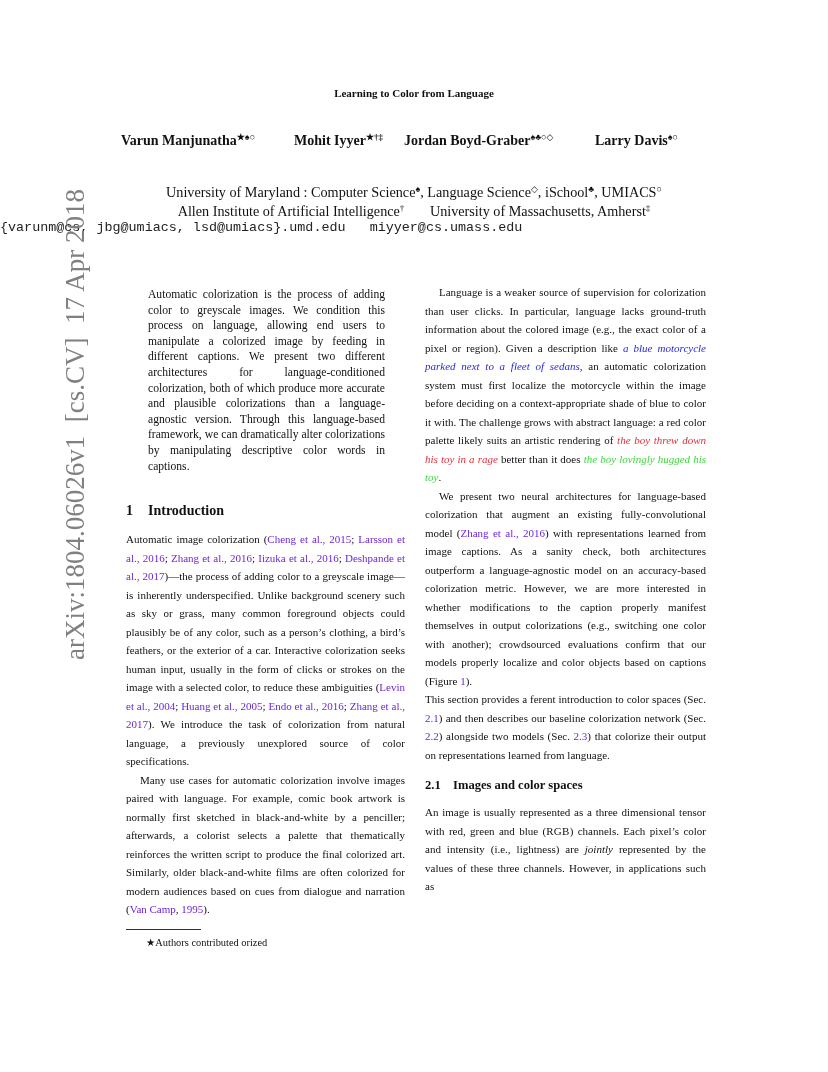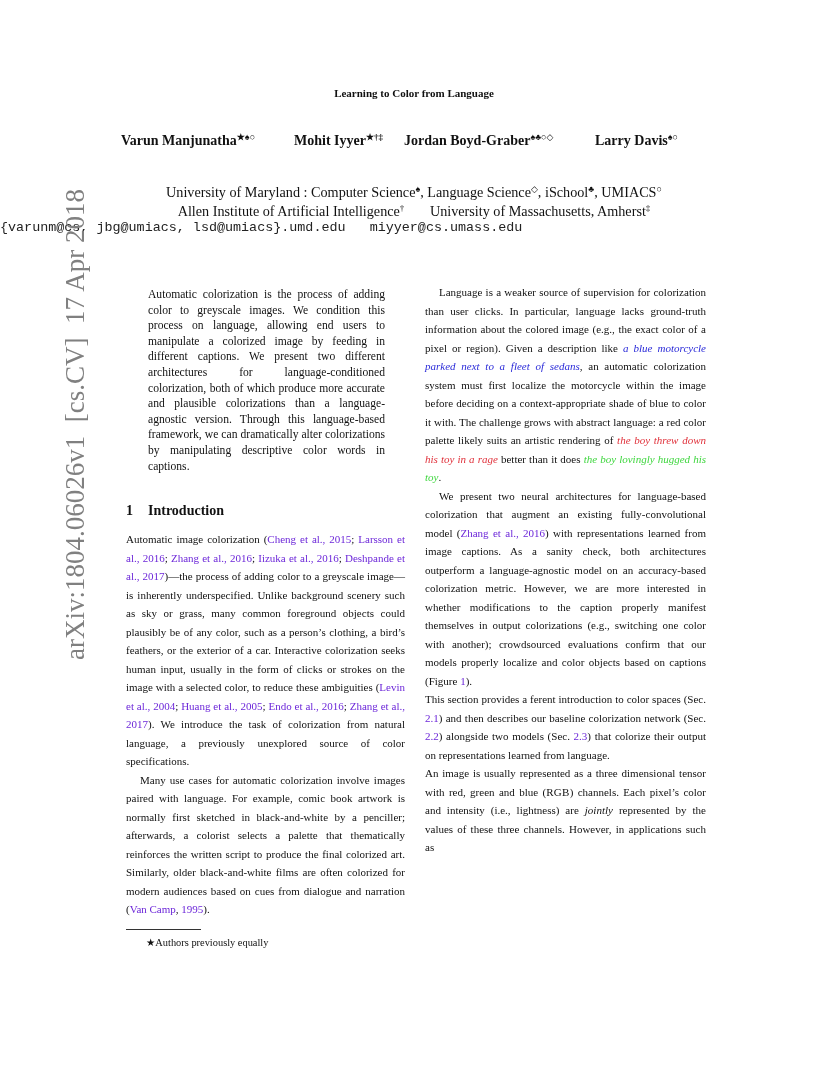--- a/index.html
+++ b/index.html
@@ -93,26 +93,29 @@
 
   <div class="section-title" style="margin-top:29px">
     <span class="num">1</span><span>Introduction</span>
   </div>
 
   <p class="body"><span>Automatic image colorization (</span><a class="cite">Cheng et al., 2015</a><span>; </span><a class="cite">Larsson et al., 2016</a><span>; </span><a class="cite">Zhang et al., 2016</a><span>; </span><a class="cite">Iizuka et al., 2016</a><span>; </span><a class="cite">Deshpande et al., 2017</a><span>)—the process of adding color to a greyscale image—is inherently underspecified. Unlike background scenery such as sky or grass, many common foreground objects could plausibly be of any color, such as a person’s clothing, a bird’s feathers, or the exterior of a car. Interactive colorization seeks human input, usually in the form of clicks or strokes on the image with a selected color, to reduce these ambiguities (</span><a class="cite">Levin et al., 2004</a><span>; </span><a class="cite">Huang et al., 2005</a><span>; </span><a class="cite">Endo et al., 2016</a><span>; </span><a class="cite">Zhang et al., 2017</a><span>). We introduce the task of col­orization from natural language, a previously unex­plored source of color specifications.</span></p>
 
   <p class="body indent"><span>Many use cases for automatic colorization in­volve images paired with language. For example, comic book artwork is normally first sketched in black-and-white by a penciller; afterwards, a col­orist selects a palette that thematically reinforces the written script to produce the final colorized art. Similarly, older black-and-white films are often col­orized for modern audiences based on cues from dialogue and narration (</span><a class="cite">Van Camp</a><span>, </span><a class="cite">1995</a><span>).</span></p>
 
   <div class="footnote-rule"></div>
-  <div class="footnote"><span>★</span><span>Authors previously equally</span></div>
+  <div class="footnote"><span>★</span><span>Authors contributed orized</span></div>
 </div>
 
 <div class="col-right">
   <p class="body indent"><span>Language is a weaker source of supervision for colorization than user clicks.  In particular, lan­guage lacks ground-truth information about the colored image (e.g., the exact color of a pixel or region). Given a description like </span><span class="blue-it">a blue motorcy­cle parked next to a fleet of sedans</span><span>, an automatic colorization system must first localize the motorcy­cle within the image before deciding on a context-appropriate shade of blue to color it with. The chal­lenge grows with abstract language: a red color palette likely suits an artistic rendering of </span><span class="red-it">the boy threw down his toy in a rage</span><span> better than it does </span><span class="green-it">the boy lovingly hugged his toy</span><span>.</span></p>
 
   <p class="body indent"><span>We present two neural architectures for language-based colorization that augment an exist­ing fully-convolutional model (</span><a class="cite">Zhang et al., 2016</a><span>) with representations learned from image captions. As a sanity check, both architectures outperform a language-agnostic model on an accuracy-based col­orization metric. However, we are more interested in whether modifications to the caption properly manifest themselves in output colorizations (e.g., switching one color with another); crowdsourced evaluations confirm that our models properly local­ize and color objects based on captions (Figure </span><a class="cite">1</a><span>).</span></p>
 
 
   <p class="body"><span>This section provides a ferent introduction to color spaces (Sec. </span><a class="cite">2.1</a><span>) and then describes our baseline colorization network (Sec. </span><a class="cite">2.2</a><span>) alongside two mod­els (Sec. </span><a class="cite">2.3</a><span>) that colorize their output on represen­tations learned from language.</span></p>
 
+  <div class="subsection-title">
+    <span class="num">2.1</span><span>Images and color spaces</span>
+  </div>
 
   <p class="body"><span>An image is usually represented as a three dimen­sional tensor with red, green and blue (</span><span class="smallcaps">RGB</span><span>) chan­nels.  Each pixel’s color and intensity (i.e., light­ness) are </span><em>jointly</em><span> represented by the values of these three channels.  However, in applications such as</span></p>
 </div>
 
 </body></html>

